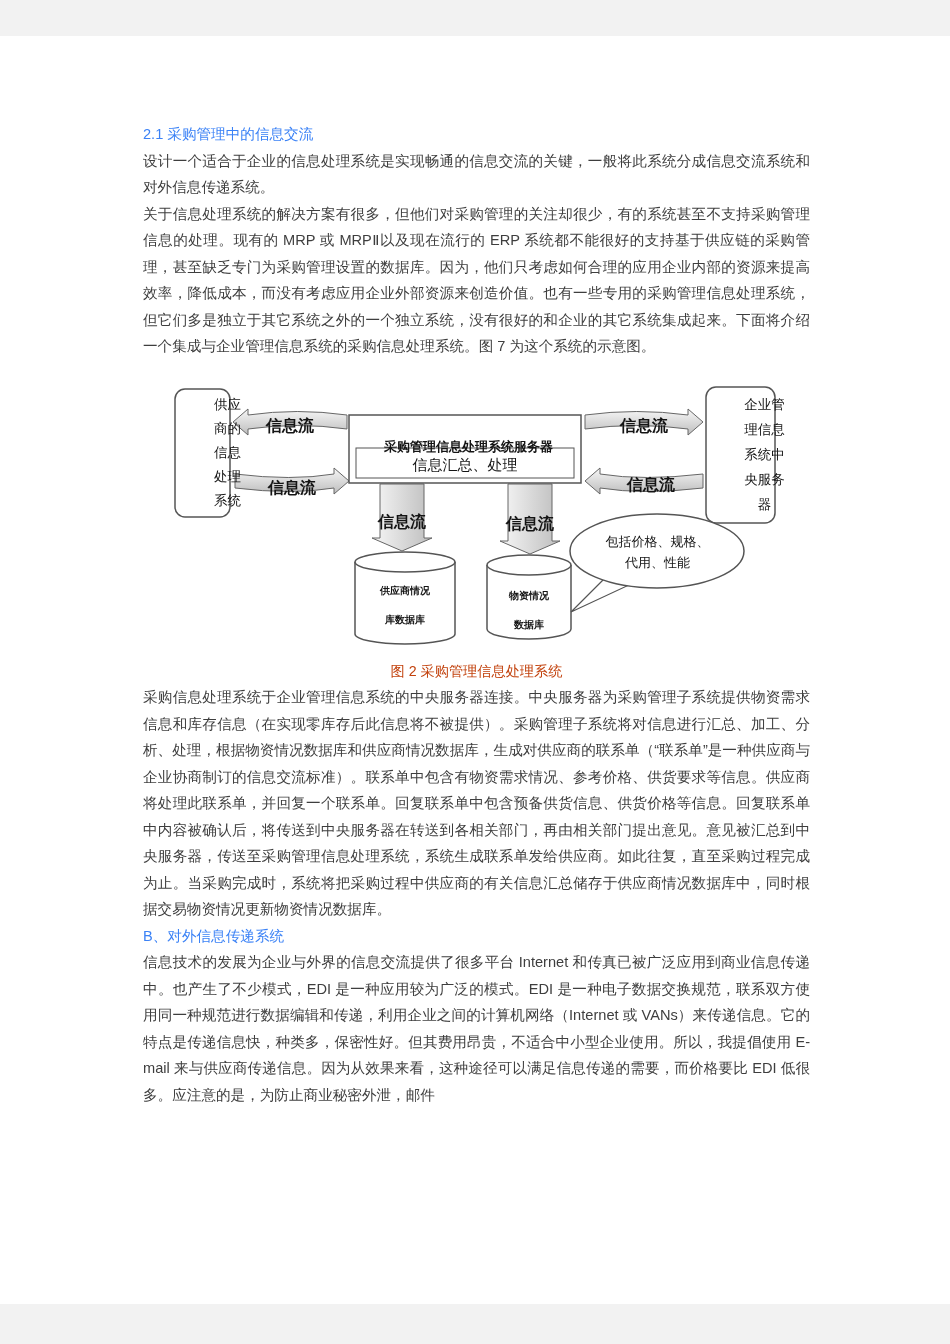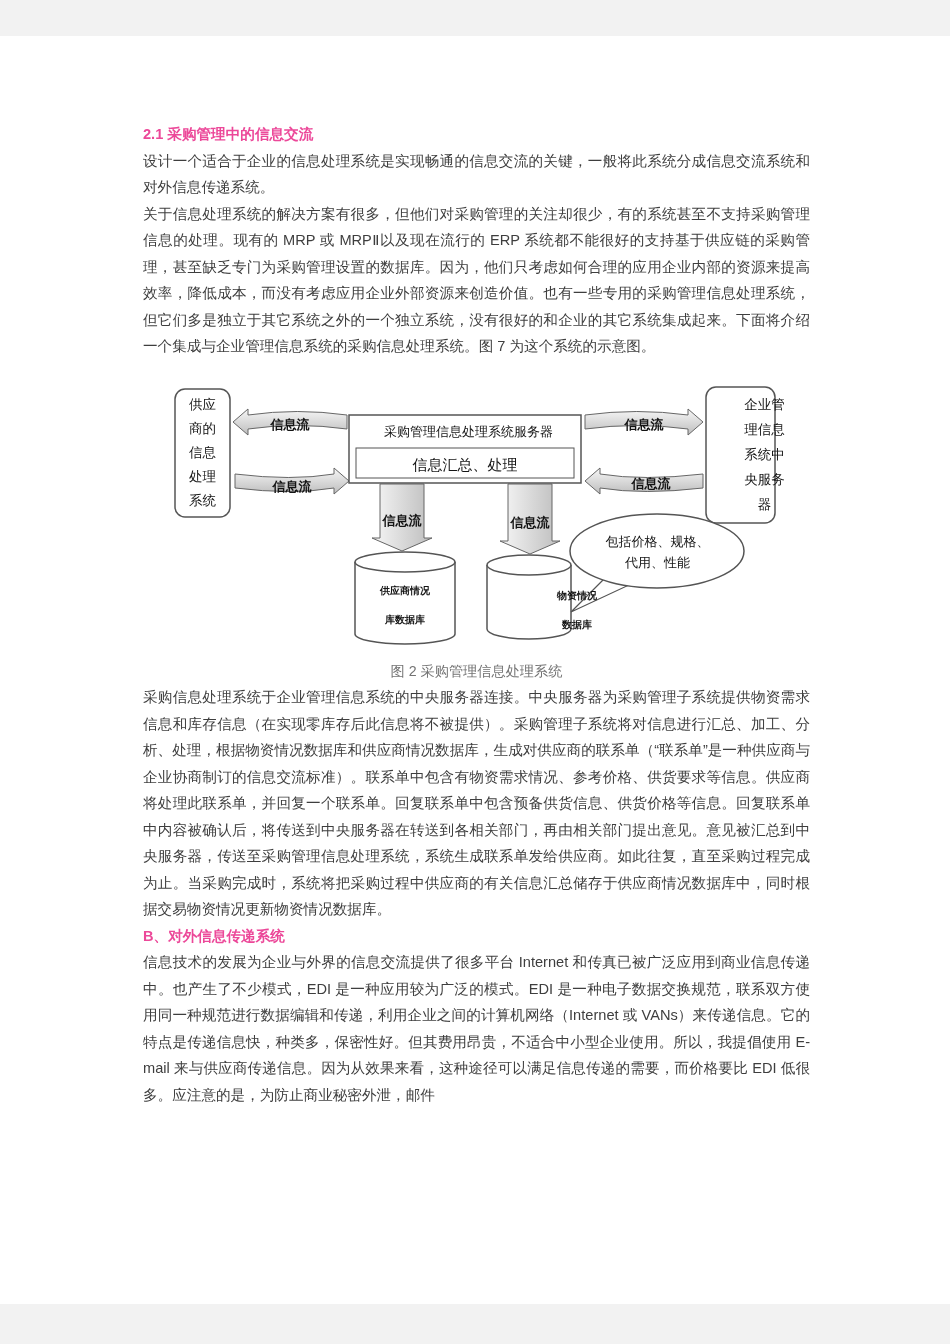--- a/index.html
+++ b/index.html
@@ -9,42 +9,42 @@
   }
   .page{position:relative;width:950px;height:1344px;background:#ffffff;overflow:hidden;}
   .edge-strip{position:absolute;left:0;width:100%;background:#f2f2f2;}
   .edge-top{top:0;height:36px;}
   .edge-bottom{bottom:0;height:40px;}
   .content{
     position:absolute;left:143px;top:121px;width:667px;
     color:#3e3e3e;font-size:14.6px;line-height:26.5px;text-align:justify;
   }
   .content p{margin:0;}
-  .hd{font-weight:bold;color:#ec4899;}
+  .hd{font-weight:normal;color:#3b82f6;}
   .figure{position:relative;width:667px;height:278px;margin-top:20px;}
   .figure svg{position:absolute;left:0;top:0;}
   .lbl{position:absolute;color:#141414;text-align:center;}
   .pre{white-space:pre-line;}
   .box-lbl{display:flex;align-items:center;justify-content:center;font-size:13.5px;}
-  .supplier-lbl{left:32px;top:9px;width:55px;height:128px;line-height:24px;}
+  .supplier-lbl{left:32px;top:9px;width:55px;height:128px;line-height:24px;padding-left:25px;}
   .enterprise-lbl{left:563px;top:7px;width:69px;height:136px;line-height:25px;padding-left:24px;}
-  .server-title{left:206px;top:39px;width:239px;font-size:13px;font-weight:normal;}
+  .server-title{left:206px;top:54px;width:239px;font-size:13px;font-weight:bold;}
   .server-sub{left:213px;top:72px;width:218px;font-size:15px;}
-  .flow{font-size:13px;font-weight:bold;width:60px;font-family:Liberation Mono, monospace;}
+  .flow{font-size:16px;font-weight:bold;width:60px;}
   .flow-lt{left:117px;top:33px;}
   .flow-lb{left:119px;top:95px;}
   .flow-rt{left:471px;top:33px;}
   .flow-rb{left:478px;top:92px;}
   .flow-v1{left:232px;top:129px;width:54px;}
   .flow-v2{left:360px;top:131px;width:54px;}
   .db-lbl{font-size:10px;font-weight:600;line-height:29px;}
   .db1-lbl{left:212px;top:196px;width:100px;}
-  .db2-lbl{left:344px;top:201px;width:84px;margin-left:48px;}
+  .db2-lbl{left:344px;top:201px;width:84px;}
   .callout-lbl{left:437px;top:151px;width:155px;font-size:13px;line-height:21px;text-align:center;}
-  .caption{text-align:center;margin-top:40px;color:#737373;font-size:14.2px;}
+  .caption{text-align:center;margin-top:40px;color:#c2410c;font-size:14.2px;}
   .para{margin:0;}
   .p-after-caption{margin-top:14px;}
 </style>
 </head>
 <body>
 
 <div class="page">
   <div class="edge-strip edge-top"></div>
   <div class="edge-strip edge-bottom"></div>
 

